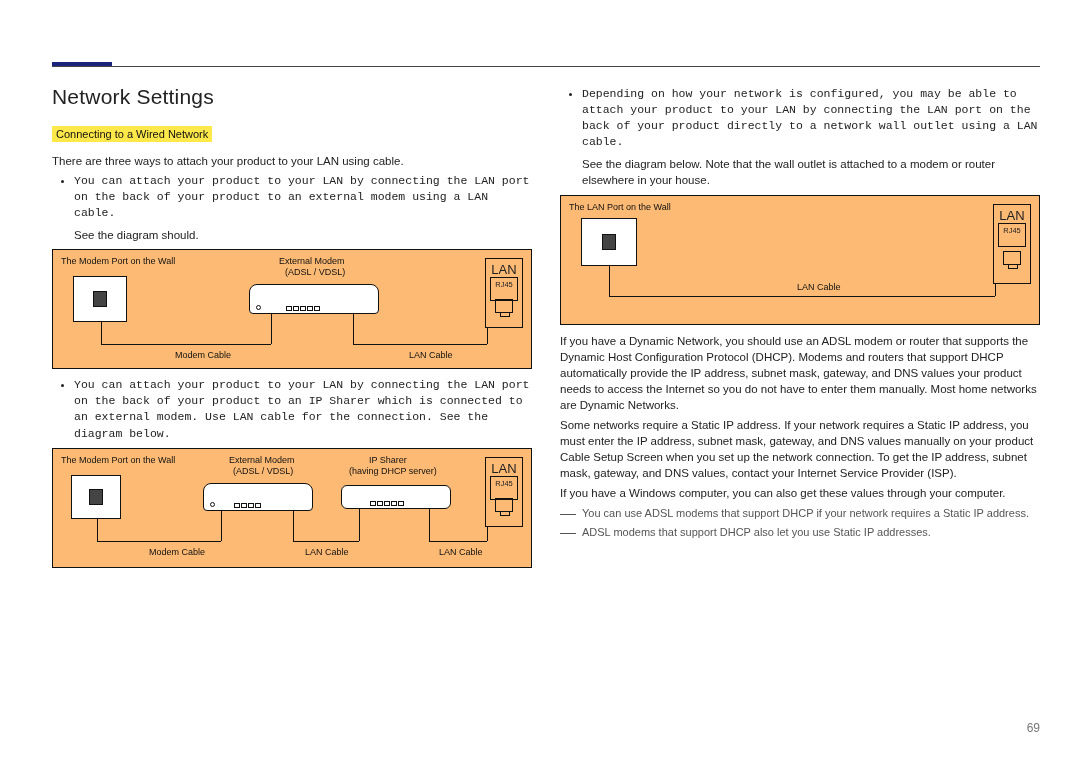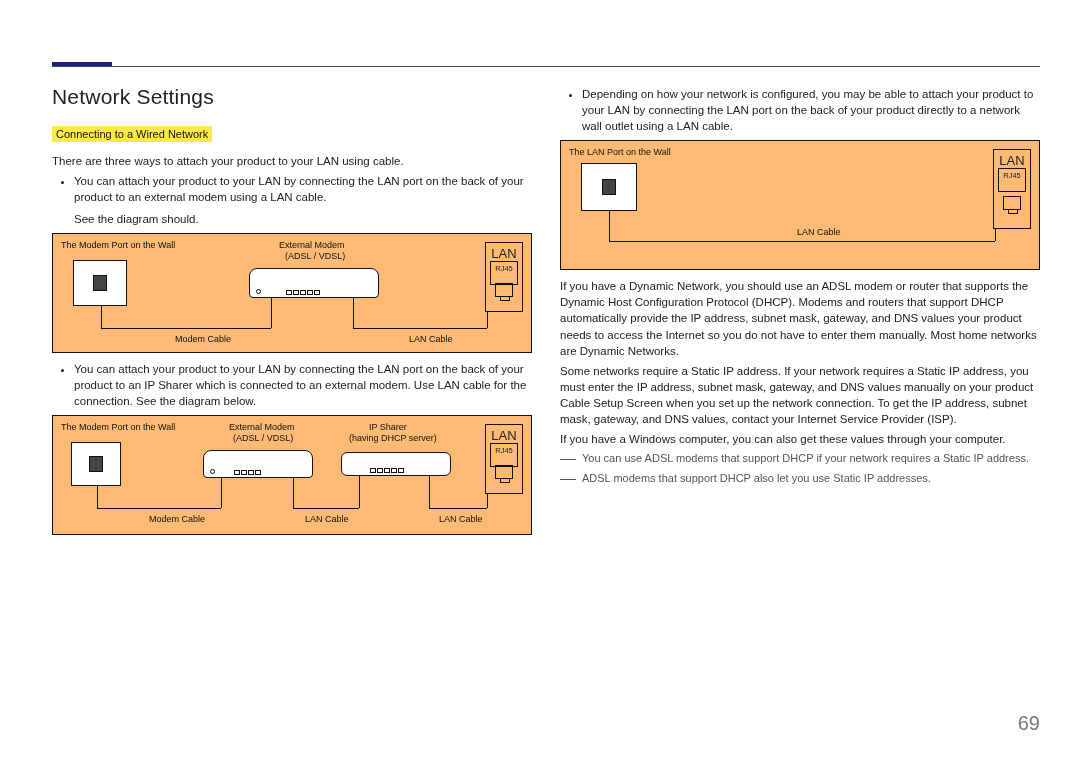--- a/index.html
+++ b/index.html
@@ -6,21 +6,21 @@
   html, body { width: 1080px; height: 763px; background: #fff; font-family: "Segoe UI", Arial, sans-serif; color: #222; }
   .page { position: relative; width: 1080px; height: 763px; padding: 52px 40px 30px 52px; }
   .top-rule { position: absolute; top: 66px; left: 52px; right: 40px; border-top: 1px solid #444; }
   .accent-bar { position: absolute; top: 62px; left: 52px; width: 60px; height: 4px; background: #1a237e; }
   .columns { display: flex; gap: 28px; margin-top: 30px; }
   .col { flex: 1 1 0; min-width: 0; font-size: 11.5px; line-height: 1.4; }
   h1 { font-size: 21px; font-weight: 500; margin-bottom: 16px; letter-spacing: 0.2px; }
   h2 { font-size: 11px; font-weight: 500; color: #111; margin-bottom: 10px; }
   .hl { background: #ffe94a; padding: 2px 4px; }
   p { margin: 4px 0; }
-  ul { margin: 4px 0 6px 22px; padding: 0; }
+  ul { margin: 4px 0 6px 22px; padding: 0; font-family: Liberation Mono, monospace; }
   li { margin: 2px 0; }
   .sub { margin-left: 22px; margin-top: 2px; }
   .diagram-box { border: 1px solid #111; margin: 6px 0 8px 0; position: relative; background: #fdba74; }
   .diag-label { position: absolute; font-size: 9px; color: #111; text-align: center; line-height: 1.15; }
   .wall-plate { position: absolute; border: 1px solid #111; background: #fff; }
   .wall-plate::after { content: ""; position: absolute; width: 12px; height: 14px; border: 1px solid #111; left: 50%; top: 50%; transform: translate(-50%,-50%); background: #444; }
   .modem { position: absolute; border: 1px solid #111; border-radius: 8px 8px 4px 4px; background: #fff; }
   .modem .led { position: absolute; bottom: 3px; left: 6px; width: 5px; height: 5px; border: 1px solid #111; border-radius: 50%; }
   .ports { position: absolute; bottom: 2px; display: flex; gap: 1px; }
   .ports span { width: 6px; height: 5px; border: 1px solid #111; display: inline-block; }
@@ -28,21 +28,21 @@
   .lan-card { position: absolute; border: 1px solid #111; width: 38px; height: 70px; }
   .lan-card .lan-title { position:absolute;top:2px;left:0;right:0;text-align:center;font-size:13px;}
   .lan-card .rj45-box { position:absolute;top:18px;left:4px;right:4px;border:1px solid #111;height:24px;font-size:7.5px;text-align:center;line-height:13px;}
   .lan-card .rj45-draw { position:absolute;top:40px;left:50%;transform:translateX(-50%);width:18px;height:14px;border:1px solid #111;}
   .lan-card .rj45-draw::before{content:"";position:absolute;bottom:-5px;left:4px;width:8px;height:4px;border:1px solid #111;border-top:none;}
   .cable { position: absolute; border-bottom: 1.5px solid #111; }
   .cable-v { position: absolute; border-left: 1.5px solid #111; }
   .note-dash { display: flex; gap: 6px; margin: 4px 0; }
   .note-dash .dash { flex: 0 0 16px; border-top: 1px solid #555; margin-top: 8px; }
   .note-dash .ntxt { flex: 1; font-size: 11px; color: #555; }
-  .page-num { position: absolute; bottom: 28px; right: 40px; font-size: 20px; color: #777; }
+  .page-num { position: absolute; bottom: 28px; right: 40px; font-size: 12px; color: #777; }
 </style>
 </head>
 <body>
 
 <div class="page">
   <div class="accent-bar"></div>
   <div class="top-rule"></div>
 
   <div class="columns">
 
@@ -137,20 +137,21 @@
         <div class="diag-label" style="left:96px;top:98px">Modem Cable</div>
         <div class="diag-label" style="left:252px;top:98px">LAN Cable</div>
         <div class="diag-label" style="left:386px;top:98px">LAN Cable</div>
       </div>
     </div>
 
     <div class="col">
       <ul>
         <li>Depending on how your network is configured, you may be able to attach your product to your LAN by connecting the LAN port on the back of your product directly to a network wall outlet using a LAN cable.</li>
       </ul>
+      <p class="sub">See the diagram below. Note that the wall outlet is attached to a modem or router elsewhere in your house.</p>
 
       <div class="diagram-box" style="height:130px">
         <div class="diag-label" style="left:8px;top:6px">The LAN Port on the Wall</div>
         <div class="wall-plate" style="left:20px;top:22px;width:56px;height:48px"></div>
         <div class="lan-card" style="right:8px;top:8px;height:80px">
           <div class="lan-title">LAN</div>
           <div class="rj45-box">RJ45</div>
           <div class="rj45-draw" style="top:46px"></div>
         </div>
         <div class="cable-v" style="left:48px;top:70px;height:30px"></div>

